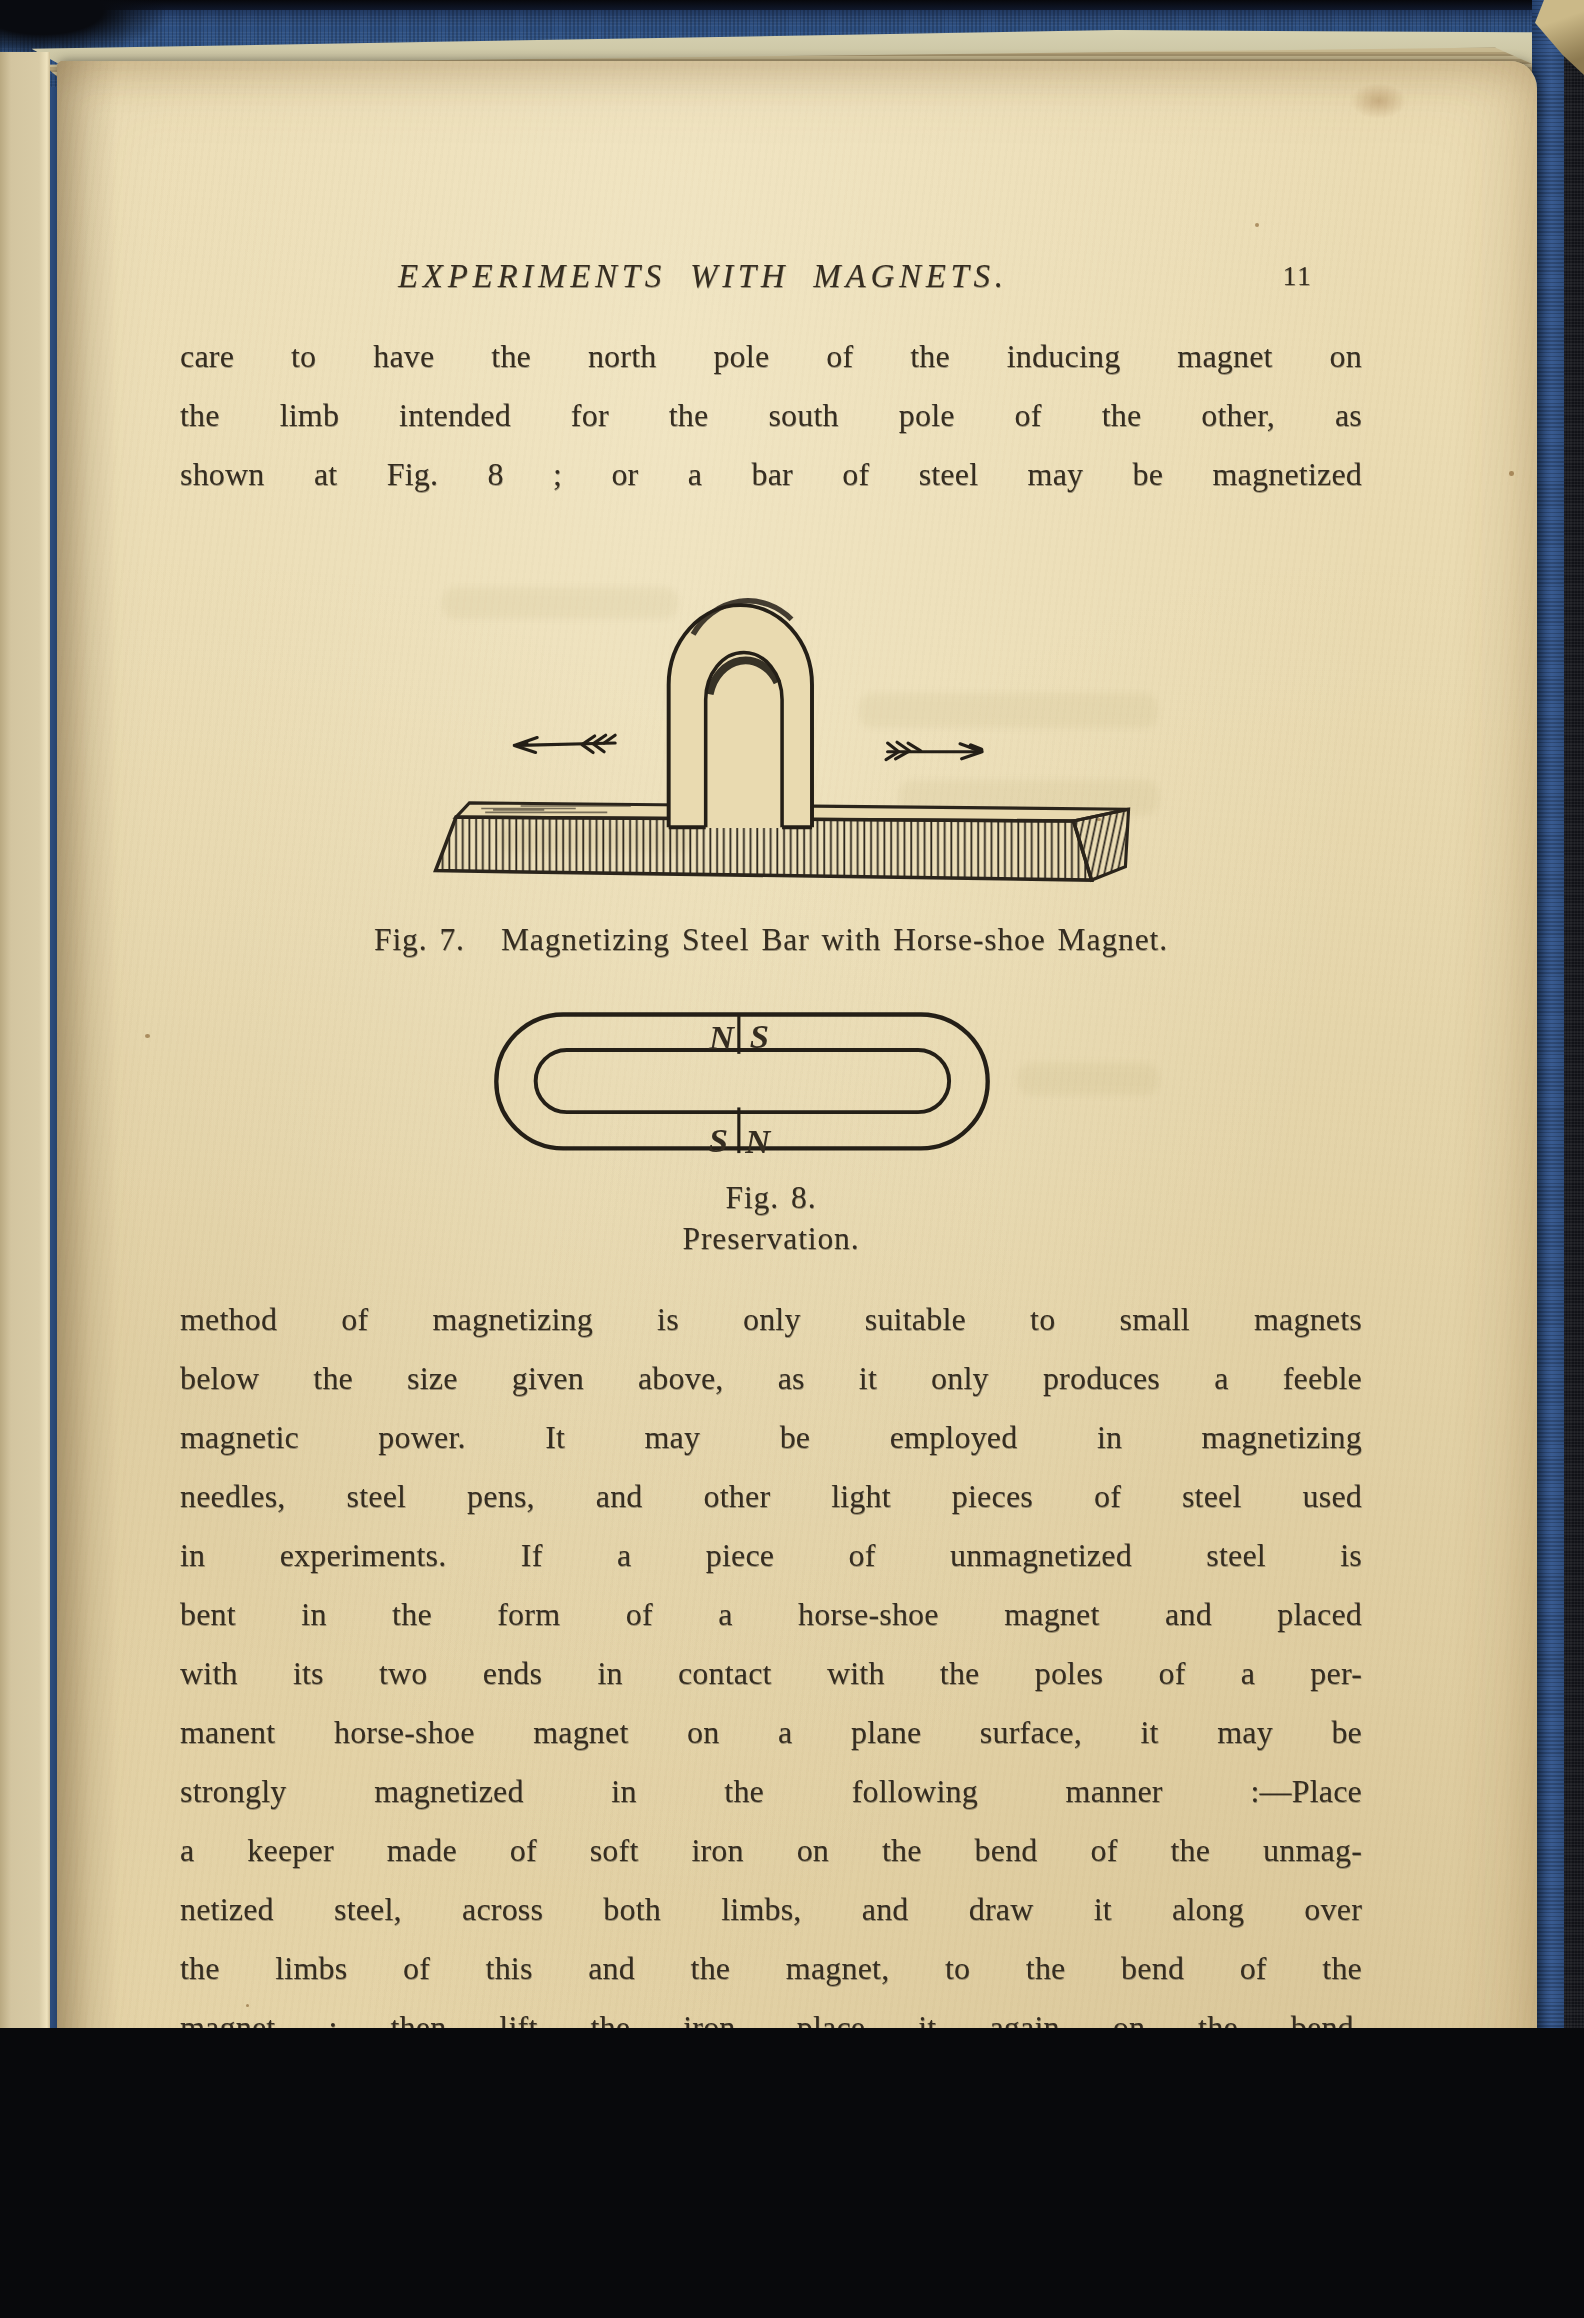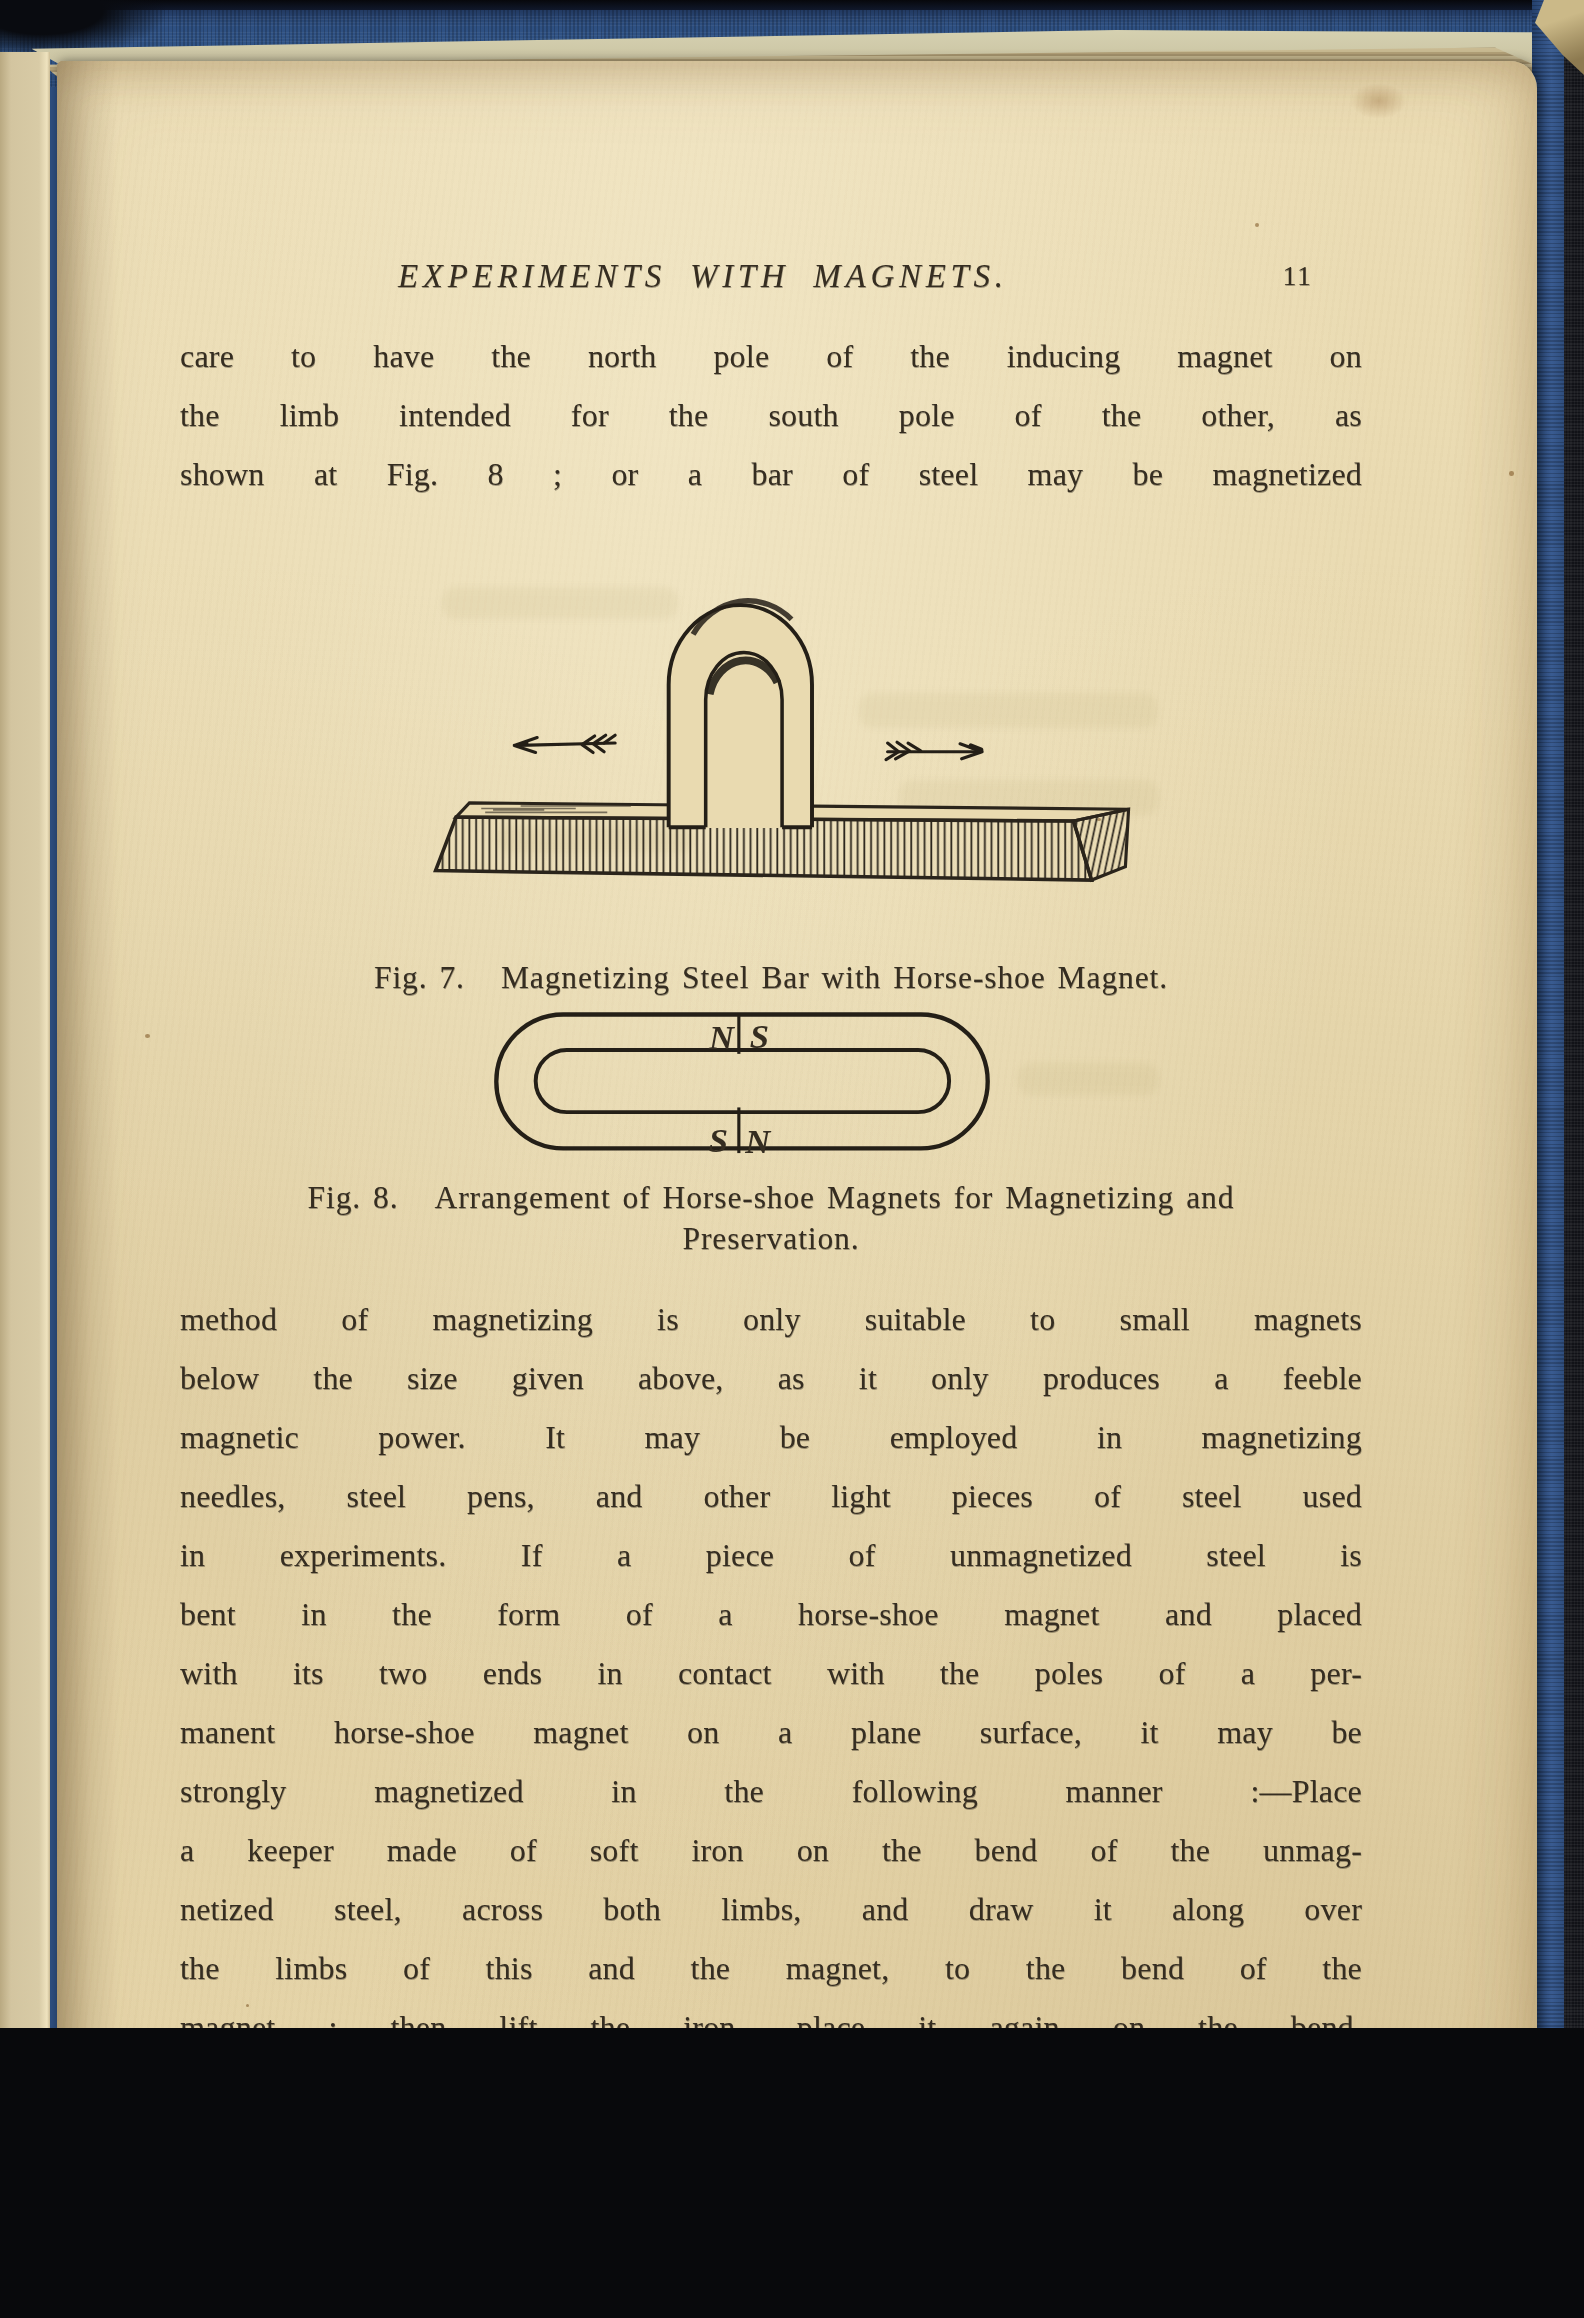--- a/index.html
+++ b/index.html
@@ -106,21 +106,21 @@
     text-align:justify; text-align-last:justify;
   }
   
   .fig7{ position:absolute; left:369px; top:534px; width:709px; height:315px; }
   .fig8{ position:absolute; left:433px; top:947px; width:504px; height:150px; }
   .caption{
     position:absolute; left:123px; width:1182px;
     display:flex; justify-content:center; gap:36px;
     font-size:31.5px; letter-spacing:0.9px; word-spacing:3.2px; white-space:nowrap;
   }
-  .cap7{ top:899px;text-align:right; }
+  .cap7{ top:861px;text-align:right; }
   .cap8a{ top:1119px; }
   .cap8b{ top:1160px; justify-content:center;text-align:right; }
   
   .ghost{ position:absolute; background:#8f8040; opacity:.07; filter:blur(3.9px); border-radius:14px; }
   .speck{ position:absolute; border-radius:50%; background:rgba(122,82,32,.55); }
   .stain{ position:absolute; border-radius:50%;
     background:radial-gradient(ellipse, rgba(135,88,38,.32), rgba(135,88,38,0) 70%); }
   svg text{ font-family:"Liberation Serif","DejaVu Serif",serif; }
 </style>
 </head>
@@ -224,21 +224,20 @@
           <text x="294" y="52">N</text>
           <text x="342" y="50">S</text>
           <text x="290" y="182">S</text>
           <text x="340" y="184">N</text>
         </g>
       </svg>
     </div>
 
     <div class="caption cap8a">
       <span class="ink">Fig. 8.</span>
-      <span class="ink">Arrangement of Horse-shoe Magnets for Magnetizing and</span>
     </div>
     <div class="caption cap8b">
       <span class="ink">Preservation.</span>
     </div>
 
     <div class="textcol para-bottom" style="position:absolute;">
       <div class="tline ink">method of magnetizing is only suitable to small magnets</div>
       <div class="tline ink">below the size given above, as it only produces a feeble</div>
       <div class="tline ink">magnetic power.  It may be employed in magnetizing</div>
       <div class="tline ink">needles, steel pens, and other light pieces of steel used</div>

